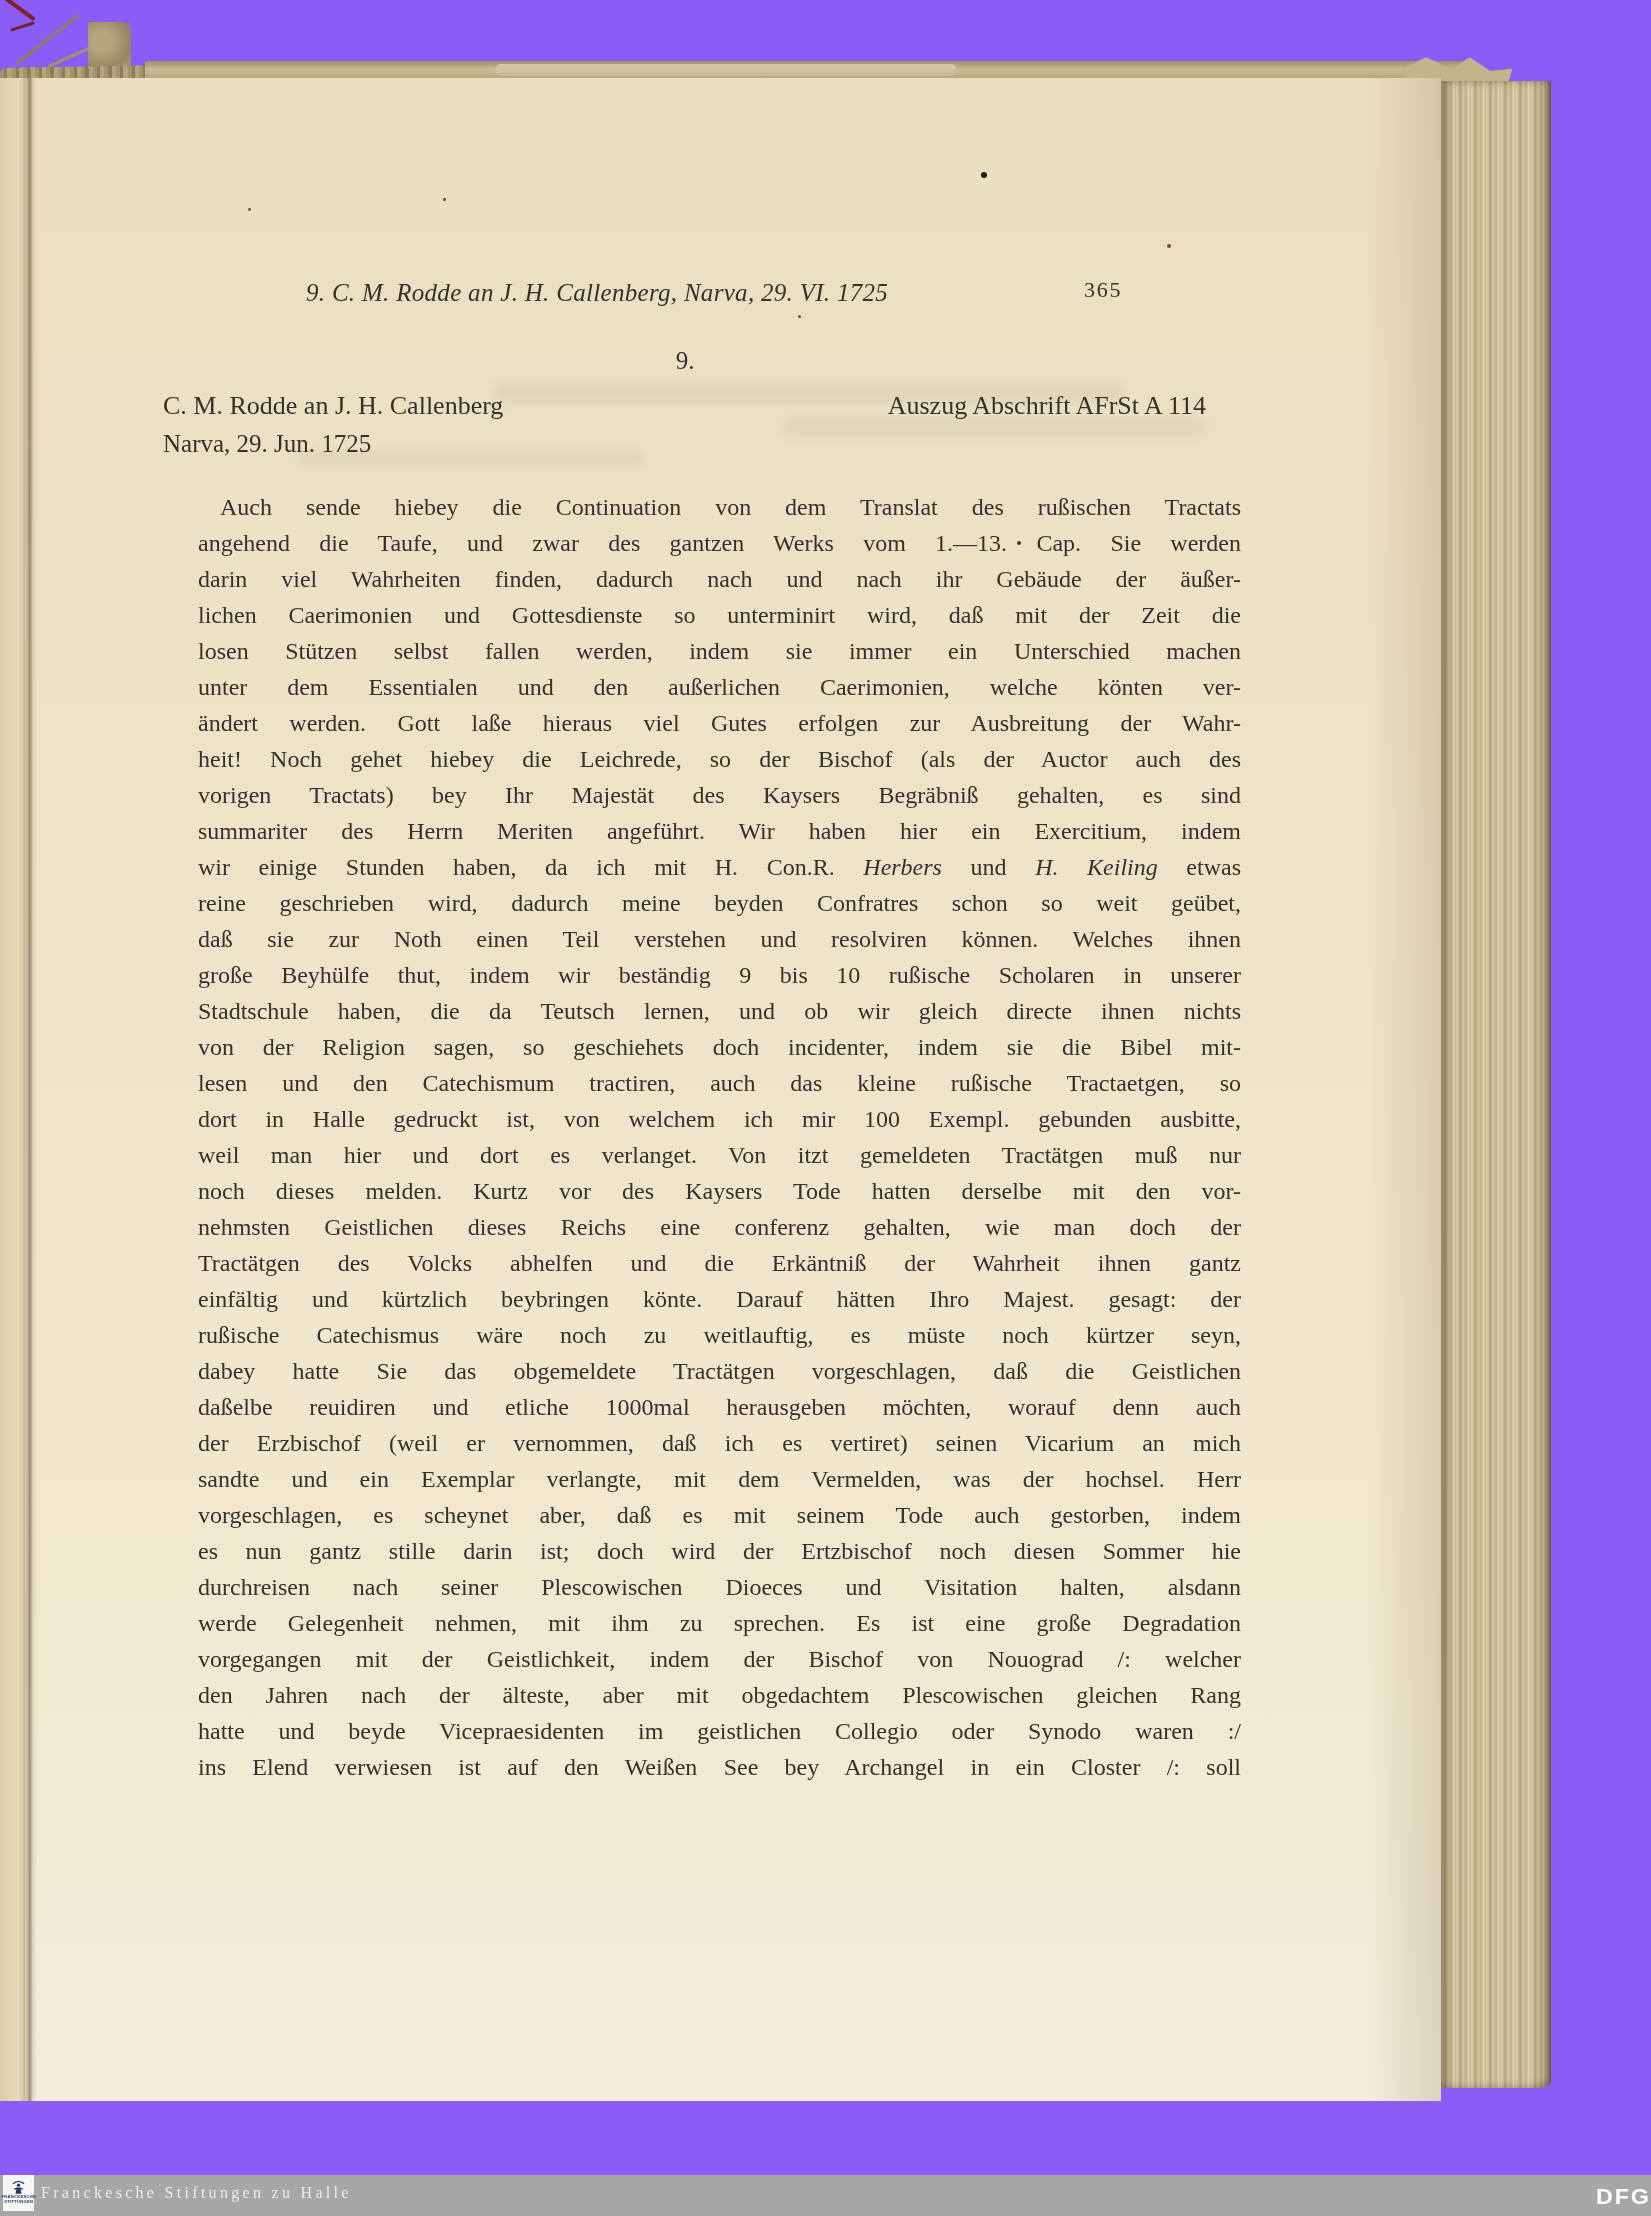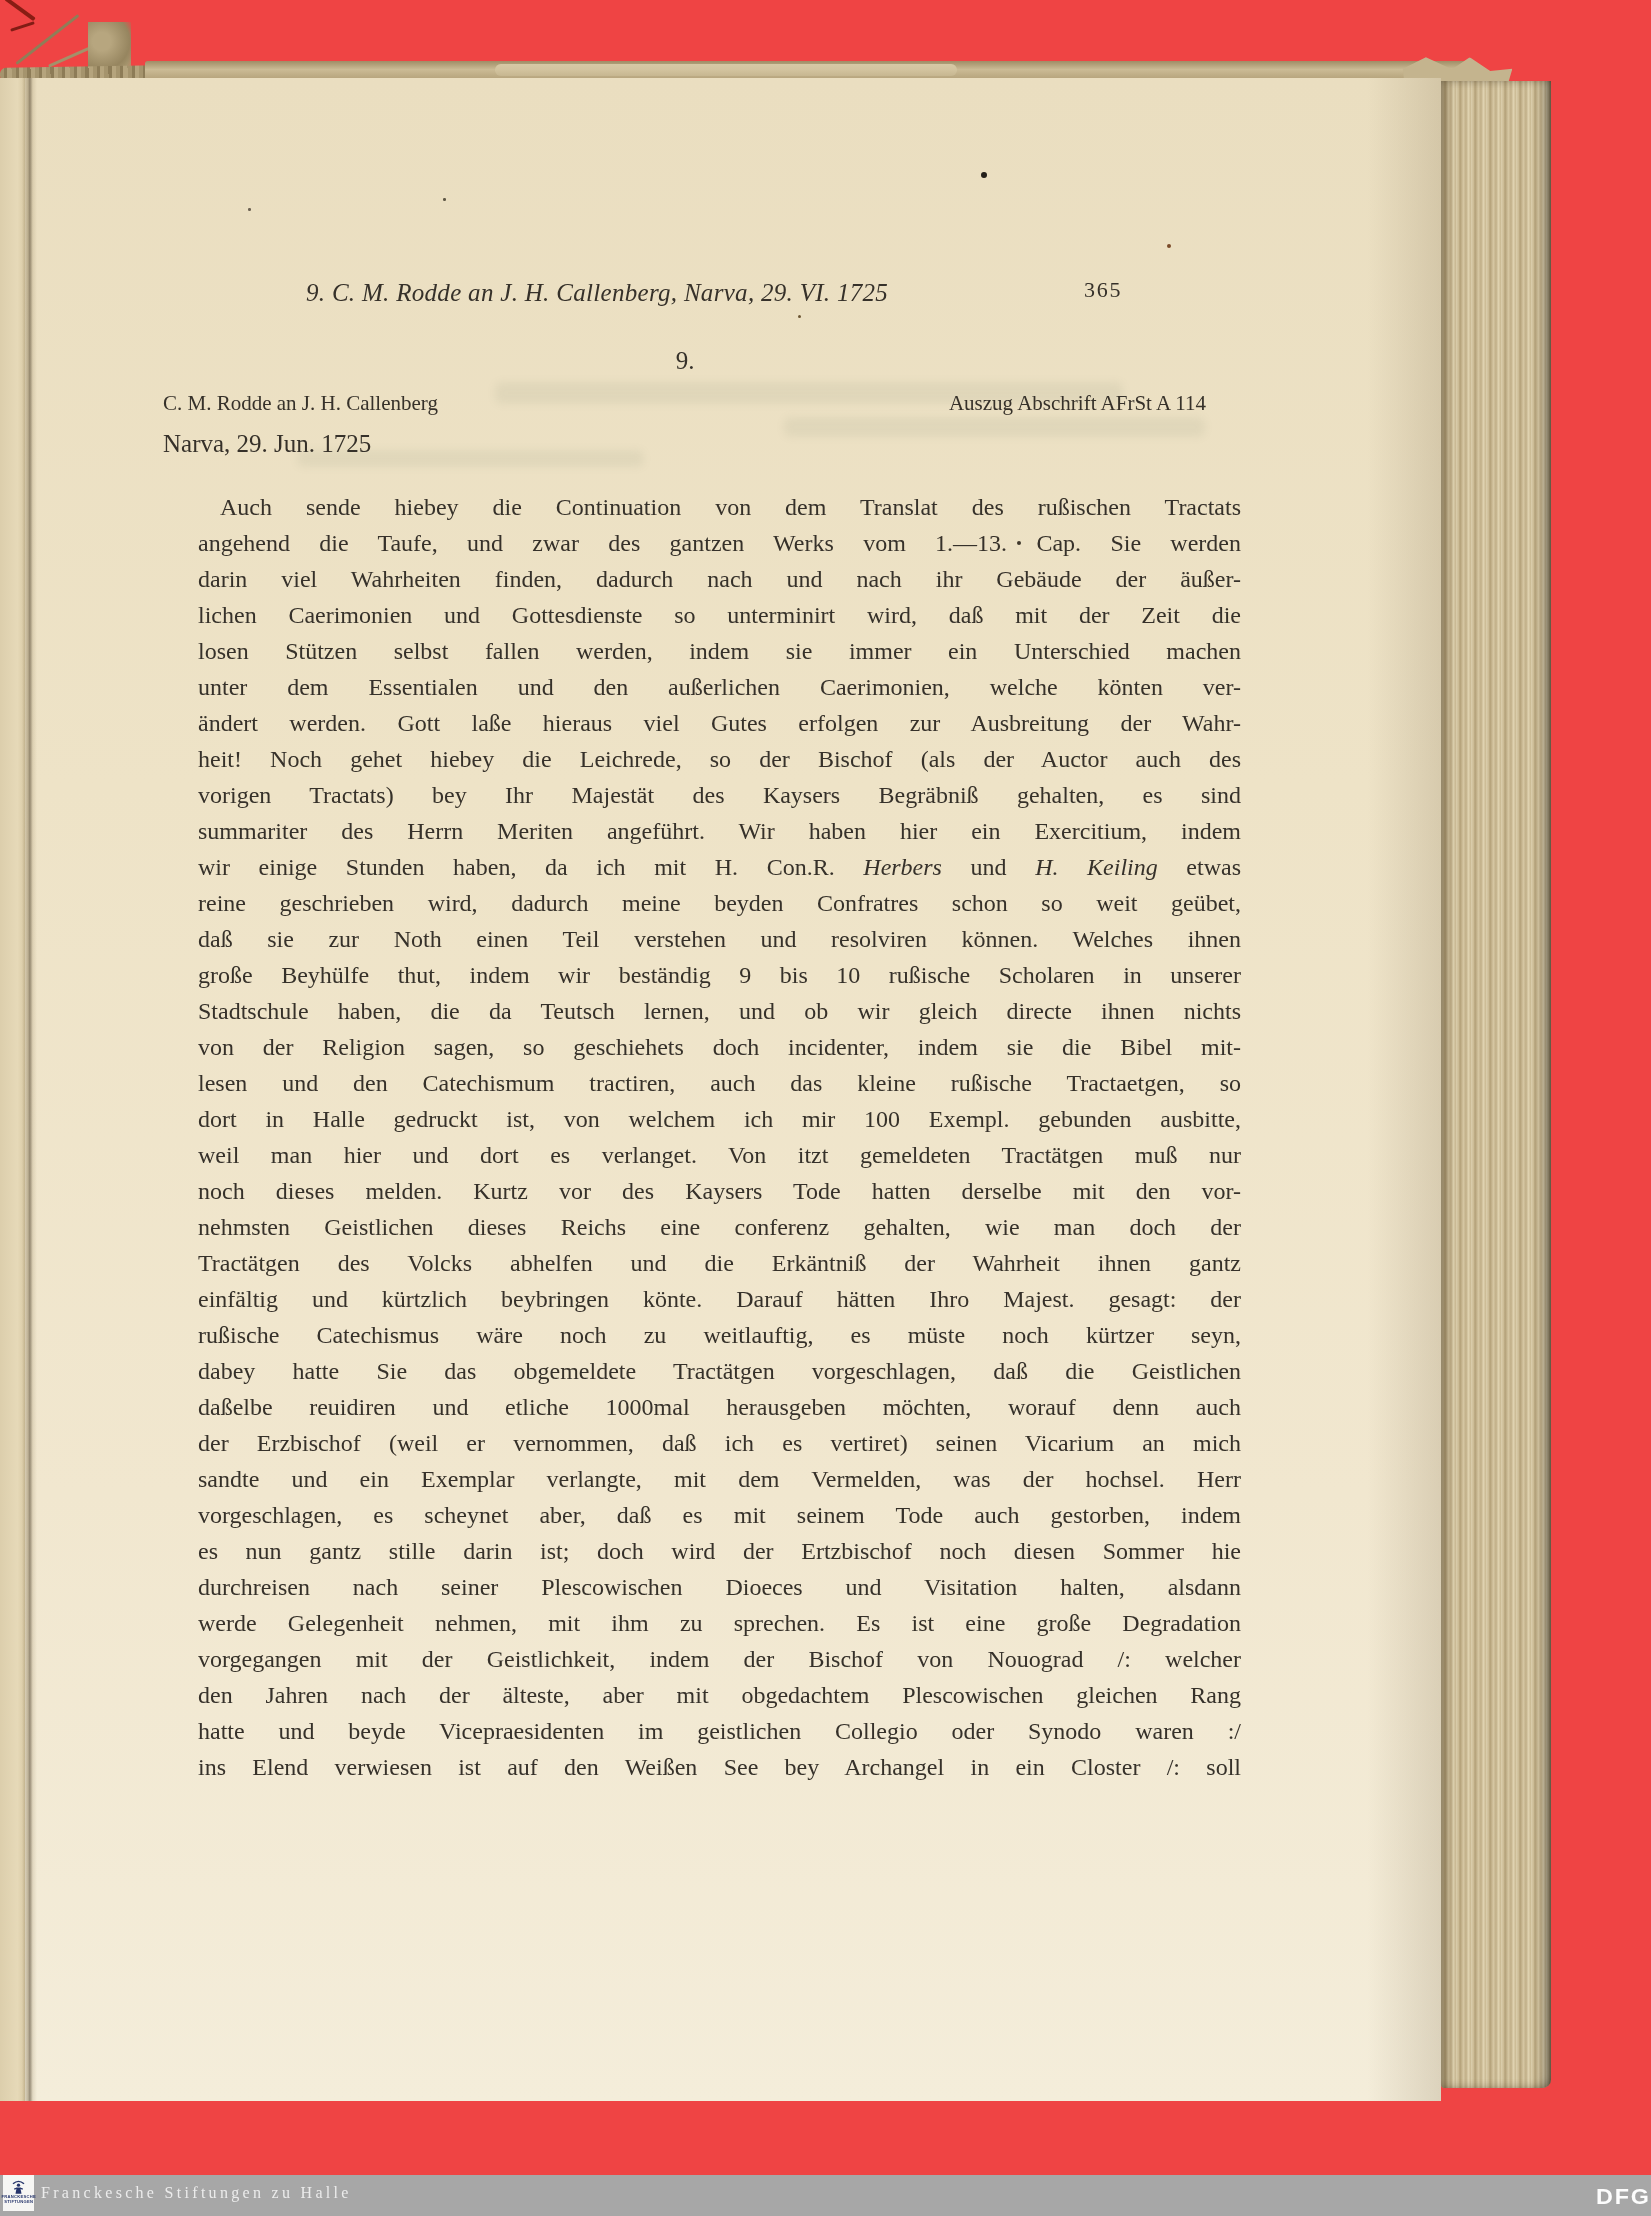--- a/index.html
+++ b/index.html
@@ -1,18 +1,18 @@
 <!DOCTYPE html>
 <html style="font-size:13.2px"><head>
 <meta charset="utf-8">
 <style>
   html,body{margin:0;padding:0;background:#000;}
   .scan{
     position:relative;width:1652px;height:2216px;overflow:hidden;
-    background:#ef4444;
+    background:#8b5cf6;
     font-family:"Liberation Serif",serif;
   }
   
   .page{
     position:absolute;left:0;top:78px;width:1441px;height:2023px;
     background:linear-gradient(180deg,#eadec0 0%,#eee3c7 35%,#f1e7cf 70%,#f4edda 100%);
   }
   .left-sliver{
     position:absolute;left:0;top:0;width:25px;height:100%;
     background:linear-gradient(90deg,#dcceac 0%,#e6d9b8 70%,#d8c9a4 100%);
@@ -64,21 +64,21 @@
   }
   .torn2{
     position:absolute;left:1476px;top:97px;width:51px;height:76px;background:#d8cba8;transform:rotate(-14deg);
     clip-path:polygon(20% 0,80% 10%,100% 50%,70% 100%,10% 80%,0 30%);
   }
   
   .ink{color:#36312a;}
   .running-header{position:absolute;left:306px;top:279px;font-style:italic;font-size:25px;letter-spacing:0.3px;}
   .page-number{position:absolute;left:1084px;top:277px;font-size:22px;letter-spacing:1.7px;}
   .section-number{position:absolute;left:165px;top:347px;width:1040px;text-align:center;font-size:25px;}
-  .letterhead-row{position:absolute;left:163px;top:391px;width:1043px;display:flex;justify-content:space-between;font-size:21px;}
+  .letterhead-row{position:absolute;left:163px;top:391px;width:1043px;display:flex;justify-content:space-between;font-size:26px;}
   .letterhead-line2{position:absolute;left:163px;top:430px;font-size:25px;}
   .body-block{position:absolute;left:163px;top:489px;width:1043px;font-size:24px;margin-left:35px;}
   .bline{height:36px;line-height:36px;text-align:justify;text-align-last:justify;word-spacing:.05em;}
   .bline.indent{text-indent:22px;}
   .bline i{font-style:italic;}
   
   .smudge{position:absolute;background:#6e7a5f;opacity:.09;filter:blur(4.1px);border-radius:6.6px;}
   .sm1{left:495px;top:382px;width:628px;height:21.5px;}
   .sm2{left:784px;top:417px;width:421px;height:20px;}
   .sm3{left:297px;top:450px;width:347px;height:16.5px;}

